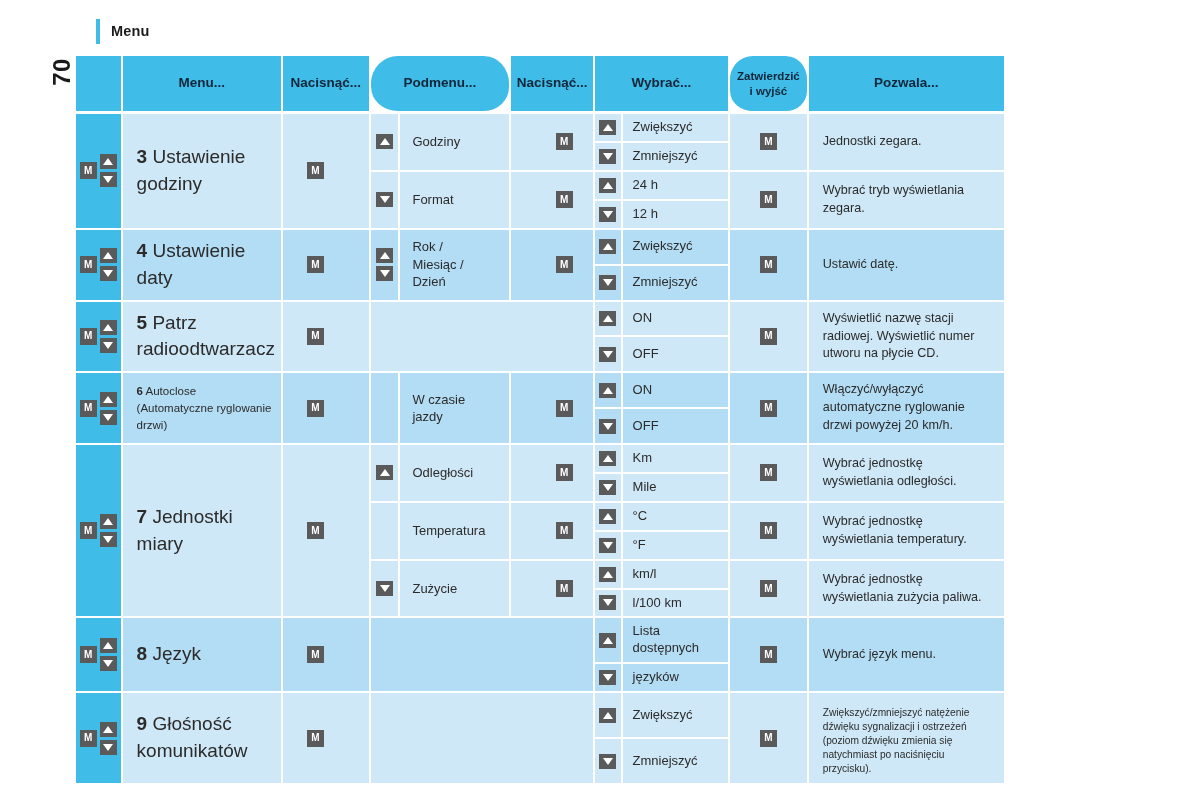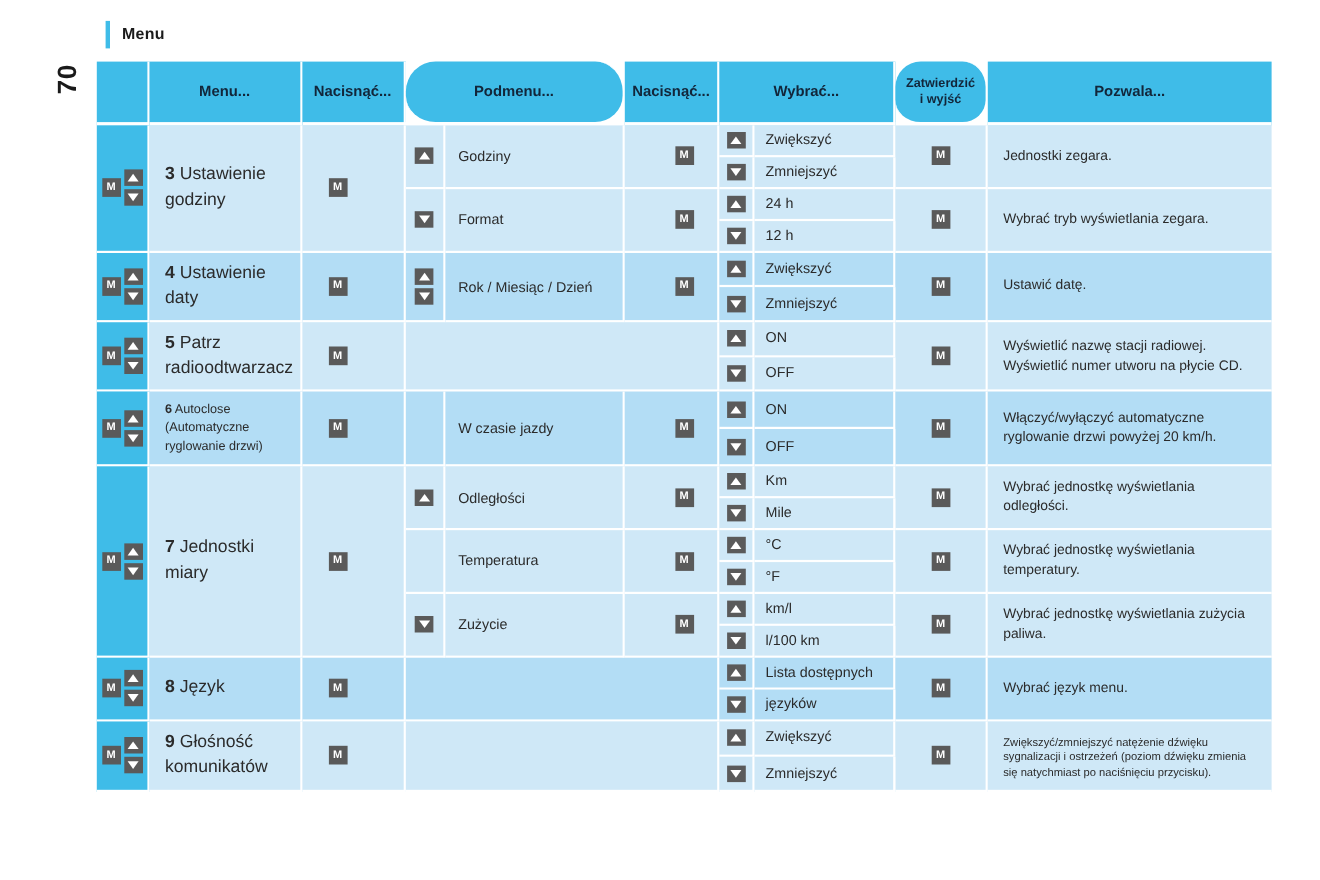--- a/index.html
+++ b/index.html
@@ -35,22 +35,22 @@
   #heading .accent-bar {
     width:4px; height:25px; background:#3fbce8; flex:0 0 auto;
   }
   #heading .heading-text {
     font-size:14.5px; font-weight:700; color:#1b1b1b; letter-spacing:0.2px;
   }
 
   
   #menu-table {
     position:absolute;
-    left:88px; top:56px;
-    width:1068px;
+    left:76px; top:56px;
+    width:928px;
     border-collapse:separate;
     border-spacing:0;
   }
 
   .thead-row th {
     background:#3fbce8;
     color:#12263a;
     font-size:13.5px;
     font-weight:700;
     text-align:center;
@@ -112,21 +112,21 @@
     width:0;height:0;
     border-left:5px solid transparent;
     border-right:5px solid transparent;
     border-top:7px solid #ffffff;
   }
 
   
   .menu-cell {
     width:130px;
     padding:8px 6px 8px 14px;
-    font-size:16px;
+    font-size:19px;
     line-height:1.42;
   }
   .menu-cell .num { font-weight:700; }
   .menu-cell .menu-label { display:inline; }
   .menu-cell.small-text { font-size:11.5px; line-height:1.45; }
 
   
   .press-cell {
     text-align:left;
     padding-left:24px;

